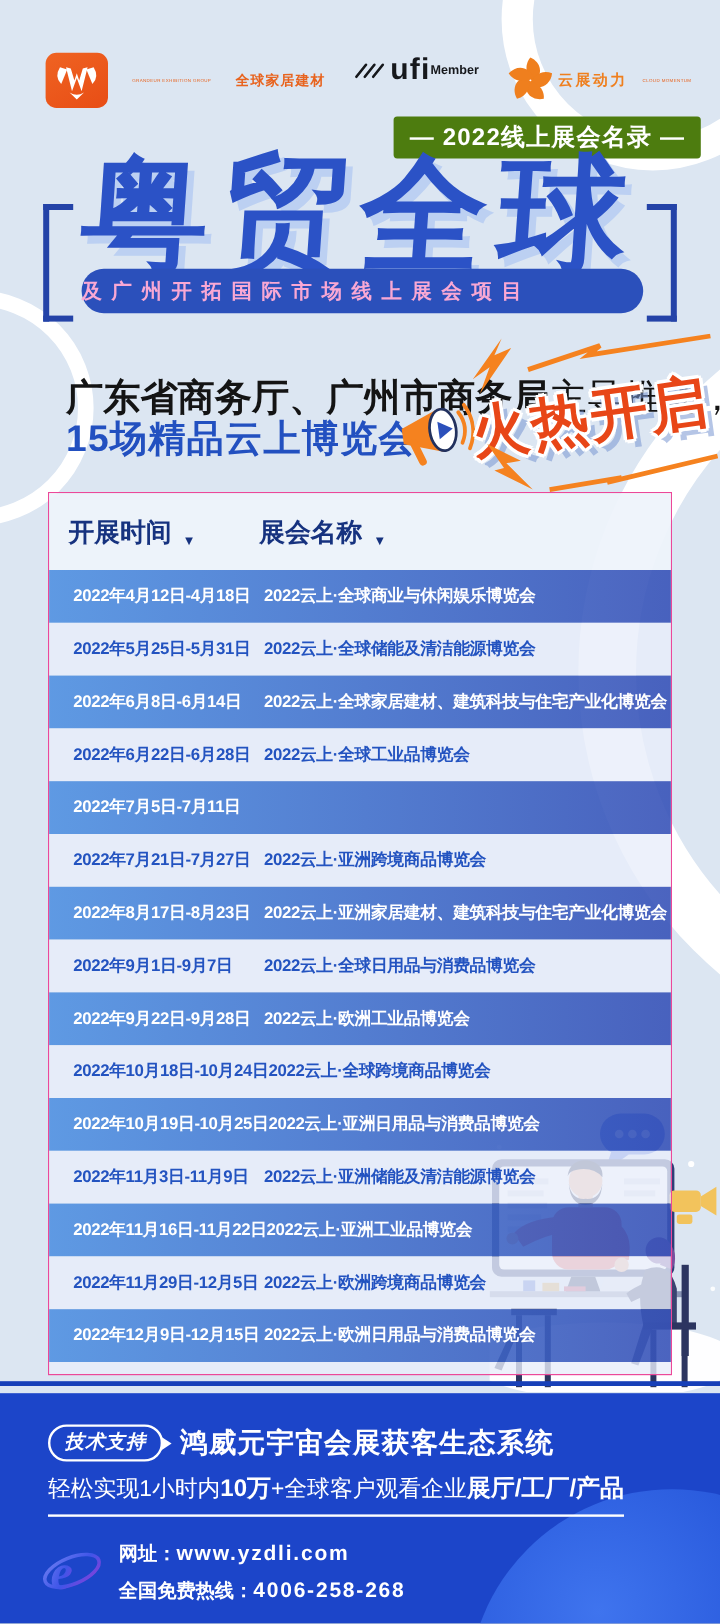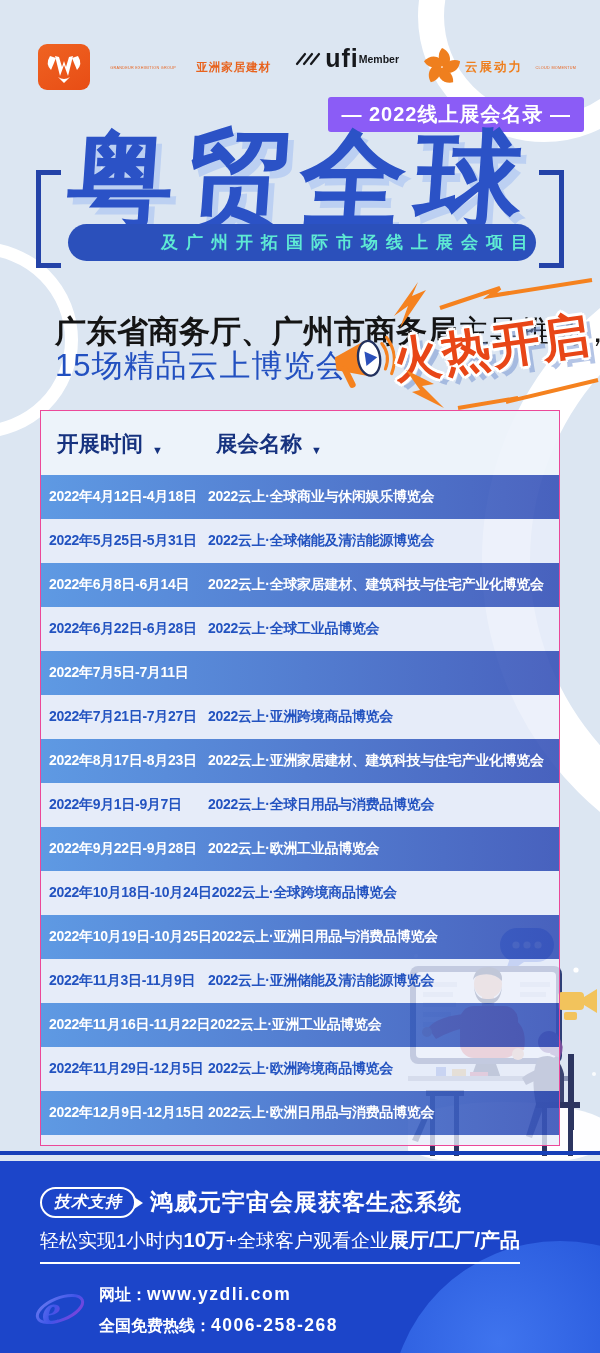--- a/index.html
+++ b/index.html
@@ -20,49 +20,49 @@
   .logo1-box{width:52px;height:46px;background:linear-gradient(150deg,#ef6322,#e84d15);border-radius:9px;
     display:flex;align-items:center;justify-content:center;}
   .logo1-sub,.logo3-sub{font-size:6px;transform:scale(.62);color:#e8631e;white-space:nowrap;letter-spacing:.5px;margin-top:2px;}
   .logo1-name{font-size:11.5px;font-weight:bold;color:#e8631e;letter-spacing:1px;white-space:nowrap;margin-top:0px;}
   .logo2{padding-top:2px;}
   .ufi-word{font-size:25px;font-weight:bold;color:#16181c;line-height:1;letter-spacing:1px;}
   .ufi-member{font-size:10.5px;font-weight:bold;color:#16181c;margin-top:1px;}
   .logo3-name{font-size:12.5px;font-weight:bold;color:#ef7f1e;letter-spacing:2px;white-space:nowrap;margin-top:1px;}
 
   
-  .top-badge{position:absolute;top:97px;right:16px;background:#8b5cf6;color:#fff;
+  .top-badge{position:absolute;top:97px;right:16px;background:#4d7c0f;color:#fff;
     font-size:20px;font-weight:bold;padding:4px 13px;border-radius:3px;letter-spacing:1px;z-index:2;}
   .main-title{position:absolute;top:124px;left:0;width:100%;text-align:center;
     font-size:106px;line-height:1.05;font-weight:900;color:#2b52c6;letter-spacing:10px;
     text-shadow:6px 7px 0 #bcd0f2;transform:skewX(-4deg);z-index:2;white-space:nowrap;}
   .bracket{position:absolute;top:170px;width:20px;height:88px;z-index:1;}
   .bracket.l{left:36px;border-left:5px solid #2443a8;border-top:5px solid #2443a8;border-bottom:5px solid #2443a8;}
   .bracket.r{right:36px;border-right:5px solid #2443a8;border-top:5px solid #2443a8;border-bottom:5px solid #2443a8;}
   .sub-pill{position:absolute;top:224px;left:68px;right:64px;height:37px;background:#2b50bb;border-radius:19px;
-    color:#5eead4;font-size:17px;font-weight:bold;letter-spacing:8px;text-align:right;line-height:37px;z-index:2;white-space:nowrap;}
+    color:#f9a8d4;font-size:17px;font-weight:bold;letter-spacing:8px;text-align:left;line-height:37px;z-index:2;white-space:nowrap;}
 
   
   .intro-1{position:absolute;top:311px;left:55px;font-size:31px;color:#141414;z-index:2;white-space:nowrap;}
   .intro-1 .b{font-weight:900;}
-  .intro-2{position:absolute;top:345px;left:55px;font-size:31px;font-weight:400;color:#2250c0;z-index:2;white-space:nowrap;letter-spacing:1px;}
+  .intro-2{position:absolute;top:345px;left:55px;font-size:31px;font-weight:700;color:#2250c0;z-index:2;white-space:nowrap;letter-spacing:1px;}
   .megaphone{position:absolute;left:330px;top:328px;z-index:2;transform:rotate(-8deg);}
   .stamp{position:absolute;left:392px;top:316px;font-size:48px;font-weight:900;color:#e84617;
     transform:rotate(-8deg);letter-spacing:2px;z-index:2;white-space:nowrap;
     text-shadow:-2px -2px 0 #fff,2px -2px 0 #fff,-2px 2px 0 #fff,2px 2px 0 #fff,0 -3px 0 #fff,0 3px 0 #fff,-3px 0 0 #fff,3px 0 0 #fff,6px 7px 0 rgba(120,150,210,.55);}
   .bolts{position:absolute;z-index:2;}
 
   
   .xtable{position:absolute;left:40px;top:410px;width:520px;border:1px solid #ec4899;z-index:2;box-sizing:border-box;}
   .thead{height:64px;background:rgba(238,243,251,.93);display:flex;align-items:center;padding-left:16px;
     color:#16327f;font-weight:800;font-size:21.5px;box-sizing:border-box;}
   .thead .c1{flex:0 0 159px;}
   .thead .c2{flex:1;}
   .tri{font-size:11px;margin-left:9px;position:relative;top:3px;color:#16327f;}
-  .row{height:44px;display:flex;align-items:center;padding-left:8px;box-sizing:border-box;font-weight:bold;}
+  .row{height:44px;display:flex;align-items:center;padding-left:20px;box-sizing:border-box;font-weight:bold;}
   .row .date{flex:0 0 159px;font-size:14px;white-space:nowrap;letter-spacing:-.3px;}
   .row .name{flex:1;font-size:14px;white-space:nowrap;letter-spacing:-.3px;overflow:visible;}
   .row.blue{background:linear-gradient(90deg,rgba(77,143,225,.88),rgba(56,83,184,.9));color:#fff;}
   .row.light{background:rgba(232,238,250,.8);color:#2353c0;}
   .t-pad{height:10px;background:rgba(232,238,250,.8);}
 
   
   .scene{position:absolute;left:408px;top:926px;z-index:1;}
 
   
@@ -96,21 +96,21 @@
     <div class="logo">
       <div class="logo1-box">
         <svg width="40" height="34" viewBox="0 0 40 34">
           <path d="M6 6 Q1 14 7 20 Q10 13 12 8 Z" fill="#fff"></path>
           <path d="M34 6 Q39 14 33 20 Q30 13 28 8 Z" fill="#fff"></path>
           <path d="M11 6 L16 26 L20 15 L24 26 L29 6 L25 7 L22 17 L20 11 L18 17 L15 7 Z" fill="#fff"></path>
           <path d="M14 27 Q20 31 26 27 L20 33 Z" fill="#fff"></path>
         </svg>
       </div>
       <div class="logo1-sub">GRANDEUR EXHIBITION GROUP</div>
-      <div class="logo1-name">亚洲家居建材</div>
+      <div class="logo1-name">全球家居建材</div>
     </div>
     <div class="logo logo2">
       <svg width="34" height="15" viewBox="0 0 34 15">
         <g stroke="#16181c" stroke-width="2.2" stroke-linecap="round">
           <line x1="6" y1="13" x2="14" y2="3"></line>
           <line x1="13" y1="13" x2="21" y2="3"></line>
           <line x1="20" y1="13" x2="28" y2="3"></line>
         </g>
       </svg>
       <div class="ufi-word">ufi</div>

